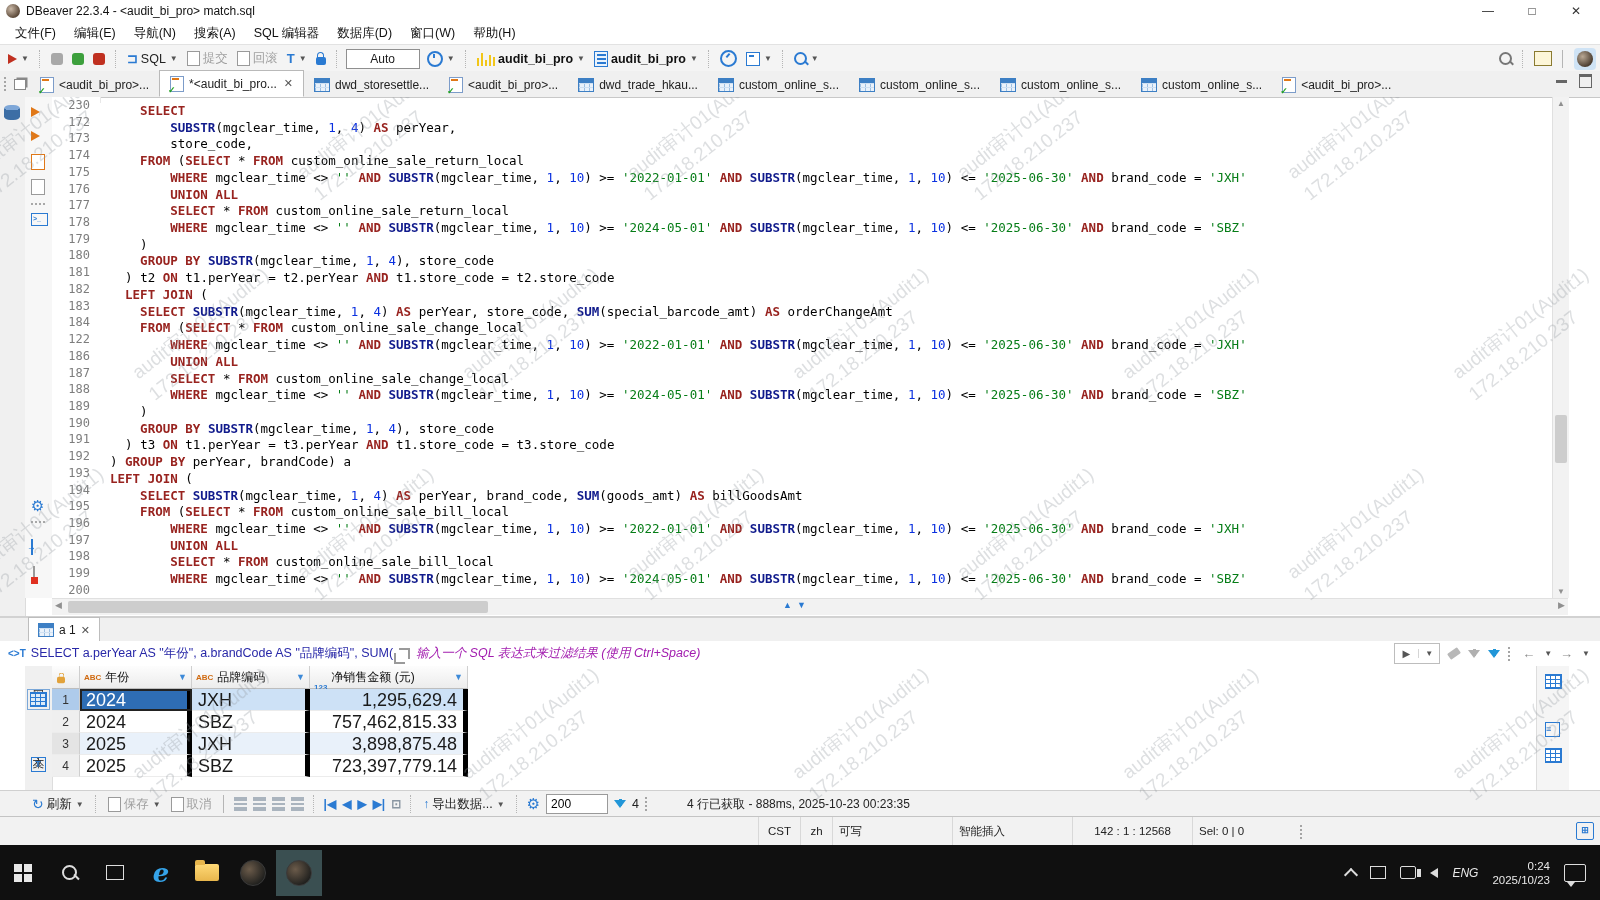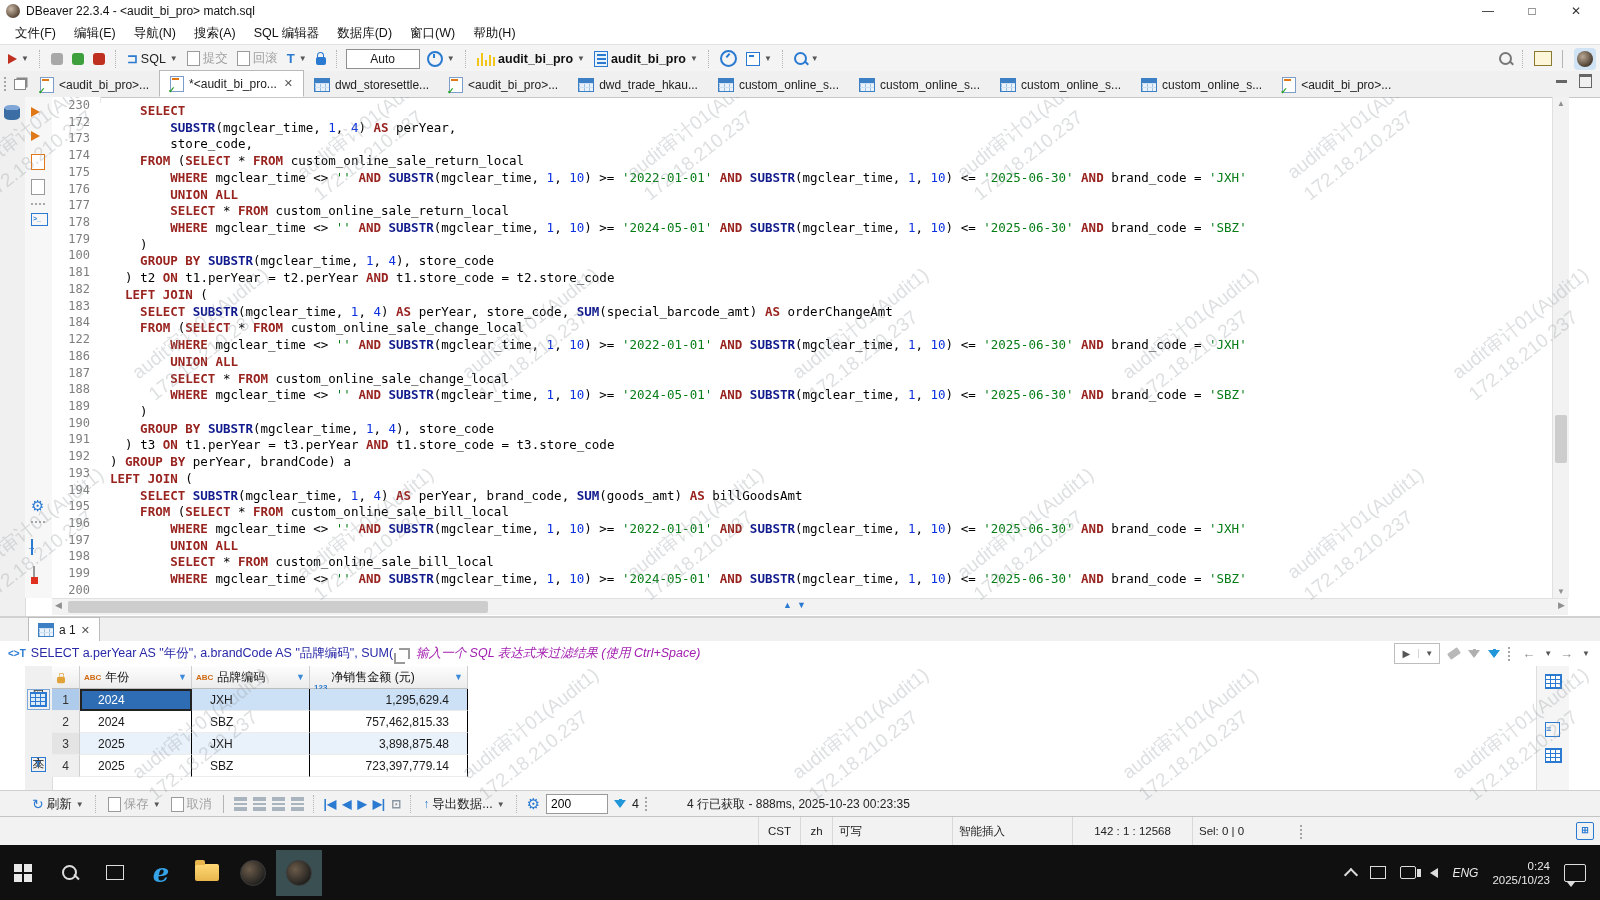--- a/index.html
+++ b/index.html
@@ -146,21 +146,21 @@
 
   #grid{position:absolute;left:52px;top:666px;}
   .gh{display:flex;}
   .ghc{height:23px;background:linear-gradient(#fdfdfd,#ececec);border-right:1px solid #cfcfcf;border-bottom:1px solid #bdbdbd;display:flex;align-items:center;padding:0 4px;gap:4px;box-sizing:border-box;}
   .coltype{font-size:8px;font-weight:bold;letter-spacing:0;}
   .coltype.abc{color:#d06a10;}
   .coltype.n123{color:#2a7ad2;margin-top:21px;}
   .colname{font-size:12px;color:#111;flex:1;white-space:nowrap;overflow:hidden;}
   .sortar{color:#3d8ad8;font-size:9px;}
   .gr{display:flex;}
-  .gc{height:22px;line-height:22px;border-right:1px solid #000000;border-bottom:1px solid #ececec;padding:0 18px;font-size:12px;white-space:nowrap;overflow:hidden;box-sizing:border-box;}
+  .gc{height:22px;line-height:22px;border-right:5px solid #000000;border-bottom:1px solid #ececec;padding:0 6px;font-size:18px;white-space:nowrap;overflow:hidden;box-sizing:border-box;}
   .gc.num{text-align:right;}
   .rownum{background:#efefef;border-right:1px solid #cfcfcf;text-align:center;color:#333;font-size:12px;padding:0 2px;}
   .row-sel .gc{background:#cde1f6;}
   .row-sel .rownum{background:#aecbeb;}
   .row-zebra .gc{background:#e9f1fa;}
   .row-zebra .rownum{background:#e4e4e4;}
   .gr .gc.cell-cursor{background:#2e6db4;color:#fff;outline:2px solid #222;outline-offset:-2px;}
 
   #res-rtabs{position:absolute;left:1536px;top:666px;width:32px;height:124px;background:#f5f5f5;border-left:1px solid #ddd;}
   .rt-ic{position:absolute;left:8px;}
@@ -396,21 +396,21 @@
   <div id="gutter" class="abs">
       <div class="ln">230</div>
       <div class="ln">172</div>
       <div class="ln">173</div>
       <div class="ln">174</div>
       <div class="ln">175</div>
       <div class="ln">176</div>
       <div class="ln">177</div>
       <div class="ln">178</div>
       <div class="ln">179</div>
-      <div class="ln">100</div>
+      <div class="ln">180</div>
       <div class="ln">181</div>
       <div class="ln">182</div>
       <div class="ln">183</div>
       <div class="ln">184</div>
       <div class="ln">122</div>
       <div class="ln">186</div>
       <div class="ln">187</div>
       <div class="ln">188</div>
       <div class="ln">189</div>
       <div class="ln">190</div>

